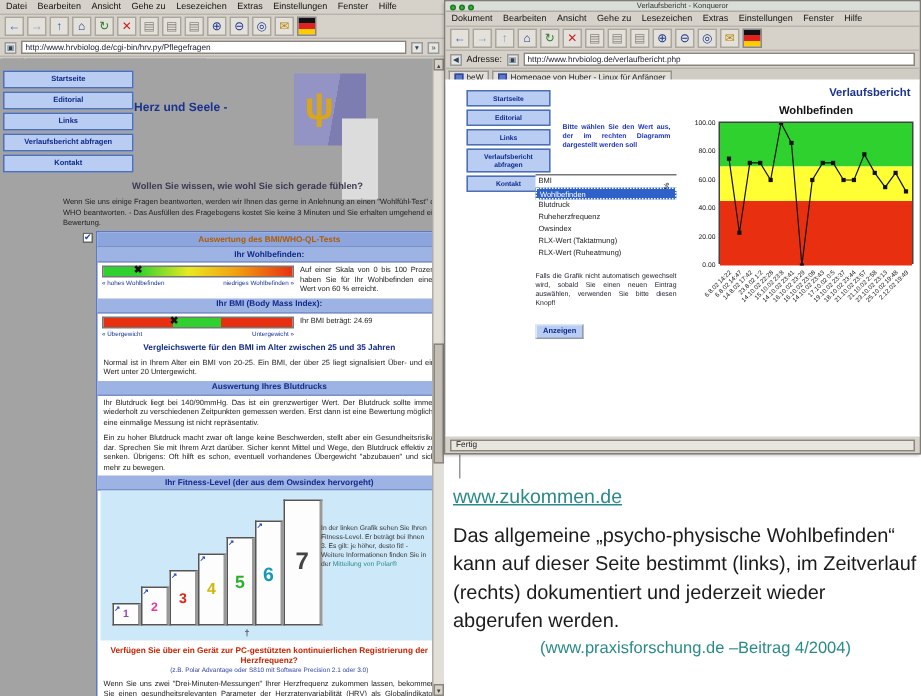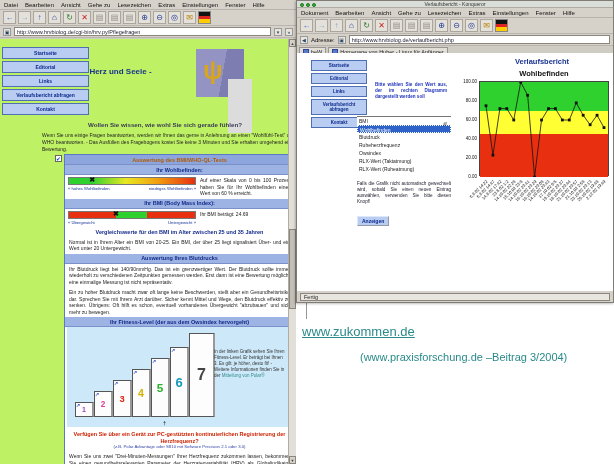--- a/index.html
+++ b/index.html
@@ -22,21 +22,21 @@
   .tab { display:flex; gap:2px; align-items:center; background:#e2dfd8; border:1px solid #9a968f; border-bottom:none; height:9px; padding:0 3px; font-size:5.5px; color:#222; white-space:nowrap; }
   .tab .fav { width:6px; height:6px; background:#5b79c9; border:1px solid #31479a; }
   .statusbar { position:absolute; left:0; right:0; bottom:0; height:12px; background:#d6d2ca; border-top:1px solid #fff; display:flex; align-items:center; padding:1px 3px; }
   .statusfield { flex:1; border:1px solid #8a867f; background:#e9e6df; height:8px; font-size:5.5px; line-height:7px; padding:0 3px; color:#222; }
 
   
   .navbtn { background:#b9ccf2; border:1px solid #4f6fb5; color:#0d2a8c; font-weight:bold; text-align:center; margin-bottom:2px; padding:2px 1px; }
 
   
   #win-left { left:0; top:0; width:296px; height:464px; }
-  #lw-content { position:absolute; left:0; top:39px; right:0; bottom:0; background:#bef264; overflow:hidden; }
+  #lw-content { position:absolute; left:0; top:39px; right:0; bottom:0; background:#a3a3a3; overflow:hidden; }
   #lw-sidebar { position:absolute; left:2px; top:8px; width:87px; }
   #lw-sidebar .navbtn { font-size:5px; }
   #lw-title { position:absolute; left:58px; top:28px; width:125px; text-align:center; color:#1a3390; font-weight:bold; font-size:8px; line-height:1.25; }
   #psi-img { position:absolute; left:196px; top:10px; width:48px; height:48px; background:linear-gradient(100deg,#9393c4 0 55%,#7d7db2 55% 100%); }
   #psi-img .psi { position:absolute; left:7px; top:6px; font-size:26px; color:#d8a51f; font-weight:bold; }
   #psi-gray { position:absolute; left:228px; top:40px; width:24px; height:54px; background:#dcdcdc; }
   #lw-question { position:absolute; left:40px; top:82px; width:250px; text-align:center; font-size:6.2px; font-weight:bold; color:#3a3a55; }
   #lw-intro { position:absolute; left:42px; top:93px; width:252px; font-size:5px; color:#222; text-align:justify; line-height:1.35; }
   #report-check { position:absolute; left:55px; top:116px; width:7px; height:7px; background:#fff; border:1px solid #666; font-size:6px; line-height:6px; color:#1545c0; text-align:center; }
   #report { position:absolute; left:64px; top:115px; width:231px; border:1px solid #5b79c9; background:#fff; }
@@ -63,21 +63,21 @@
   #lw-scroll { position:absolute; right:0; top:39px; width:8px; bottom:0; background:#e2dfd8; border-left:1px solid #b0aca4; }
   #lw-scroll .thumb { position:absolute; left:0; right:0; top:190px; height:80px; background:#c3bfb7; border:1px solid #8a867f; }
   #lw-scroll .sbtn { position:absolute; left:0; right:0; height:8px; background:#d6d2ca; border:1px solid #8a867f; font-size:4px; text-align:center; line-height:7px; color:#444; }
 
   
   #win-right { left:296px; top:0; width:318px; height:303px; border:1px solid #807c76; z-index:10; box-shadow:-1px 1px 2px rgba(0,0,0,.25); }
   #rw-titlebar { height:7px; background:#d9ded9; border-bottom:1px solid #b0aca4; position:relative; }
   #rw-titlebar .dot { position:absolute; top:1.5px; width:4px; height:4px; border-radius:50%; background:#36b33a; border:1px solid #1d7a20; }
   #rw-title { position:absolute; left:0; right:0; text-align:center; font-size:5px; color:#333; line-height:7px; }
   #rw-content { position:absolute; left:0; top:52px; right:0; bottom:12px; background:#fff; overflow:hidden; }
-  #rw-heading { position:absolute; left:180px; top:4px; width:130px; text-align:center; font-size:7.5px; font-weight:bold; color:#1a3390; }
+  #rw-heading { position:absolute; left:180px; top:4px; width:130px; text-align:right; font-size:7.5px; font-weight:bold; color:#1a3390; }
   #rw-sidebar { position:absolute; left:14px; top:7px; width:56px; }
   #rw-sidebar .navbtn { font-size:4.5px; }
   #rw-instruction { position:absolute; left:78px; top:29px; width:72px; font-size:4.6px; font-weight:bold; color:#2236bb; text-align:justify; line-height:1.3; }
   #rw-listbox { position:absolute; left:60px; top:63px; width:94px; background:#fff; border-top:1px solid #777; }
   .lbi { font-size:5px; color:#222; height:8px; line-height:8px; padding-left:2px; white-space:nowrap; }
   .lbi.sel { background:#2f62c9; color:#fff; border:1px dotted #fff; }
   #rw-note { position:absolute; left:60px; top:128px; width:94px; font-size:4.6px; color:#223; text-align:justify; line-height:1.3; }
   #rw-anzeigen { position:absolute; left:60px; top:163px; background:#b9ccf2; border:1px outset #dfe8fa; color:#0d2a8c; font-size:5px; font-weight:bold; padding:1px 4px; }
 
   
@@ -449,16 +449,17 @@
 
     <div class="statusbar">
       <span class="statusfield">Fertig</span>
     </div>
   </div>
 
   <div id="shadow-line"></div>
 
   <div id="caption">
     <a id="caption-link">www.zukommen.de</a>
-    <div id="caption-src">(www.praxisforschung.de –Beitrag 3/2004)</div>
+    <div id="caption-text">Das allgemeine „psycho-physische Wohlbefinden“ kann auf dieser Seite bestimmt (links), im Zeitverlauf (rechts) dokumentiert und jederzeit wieder abgerufen werden.</div>
+    <div id="caption-src">(www.praxisforschung.de –Beitrag 4/2004)</div>
   </div>
 
 </div>
 
 </body></html>

